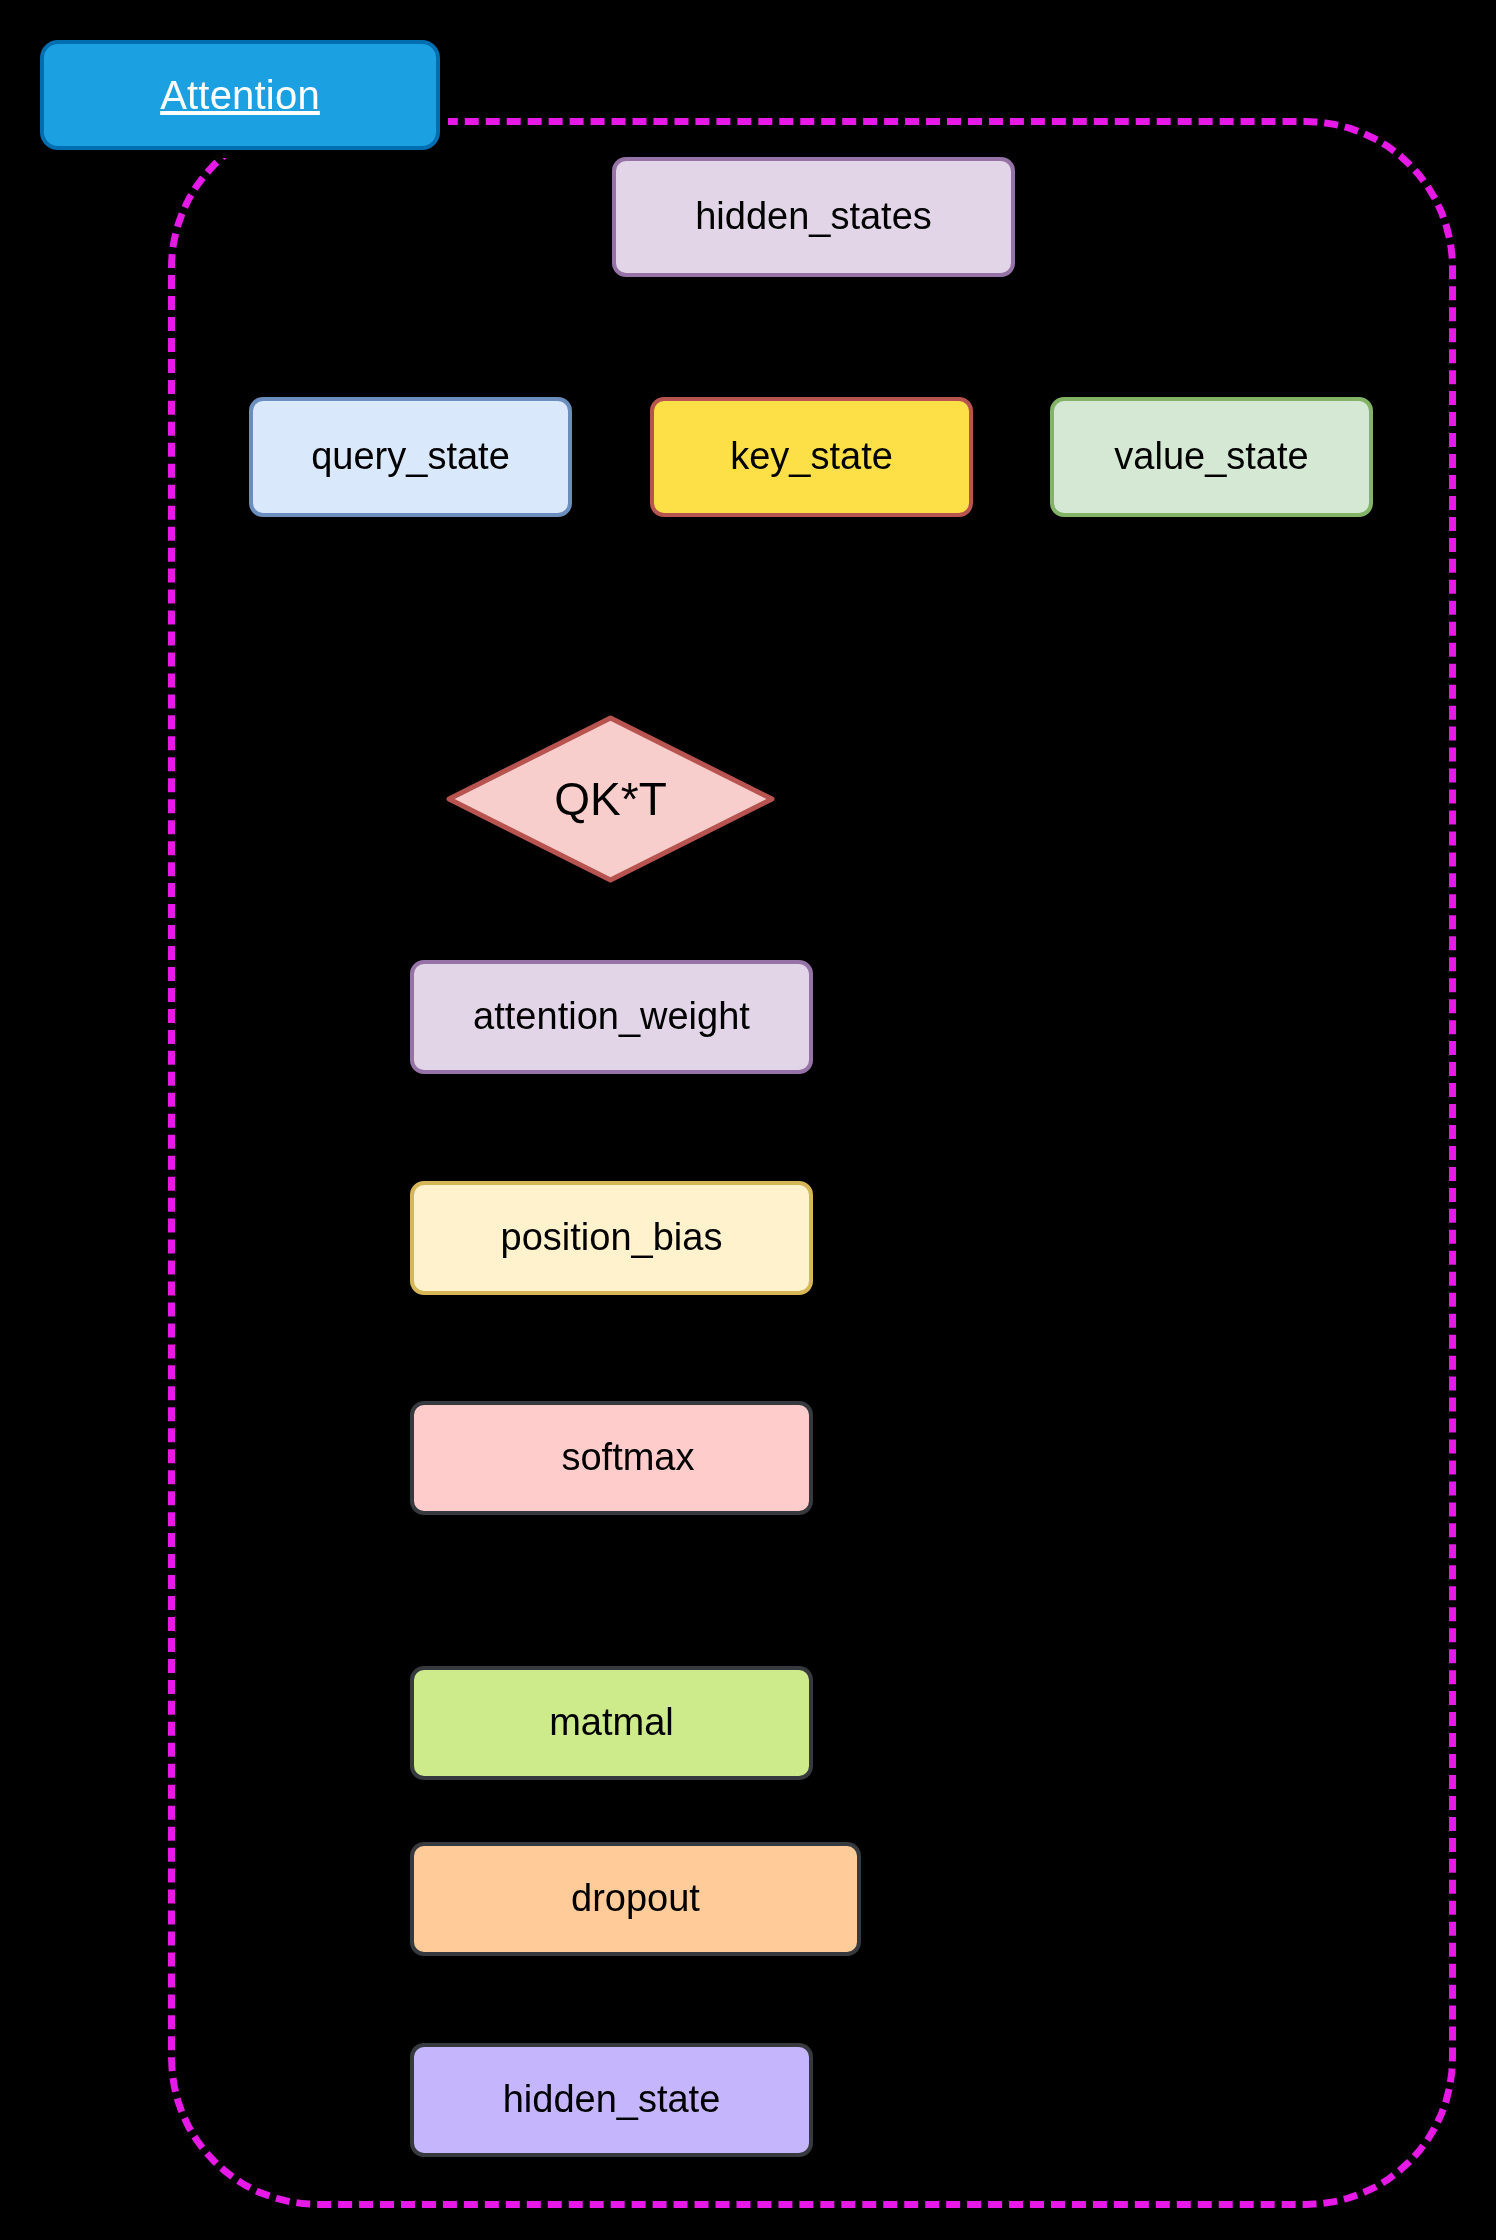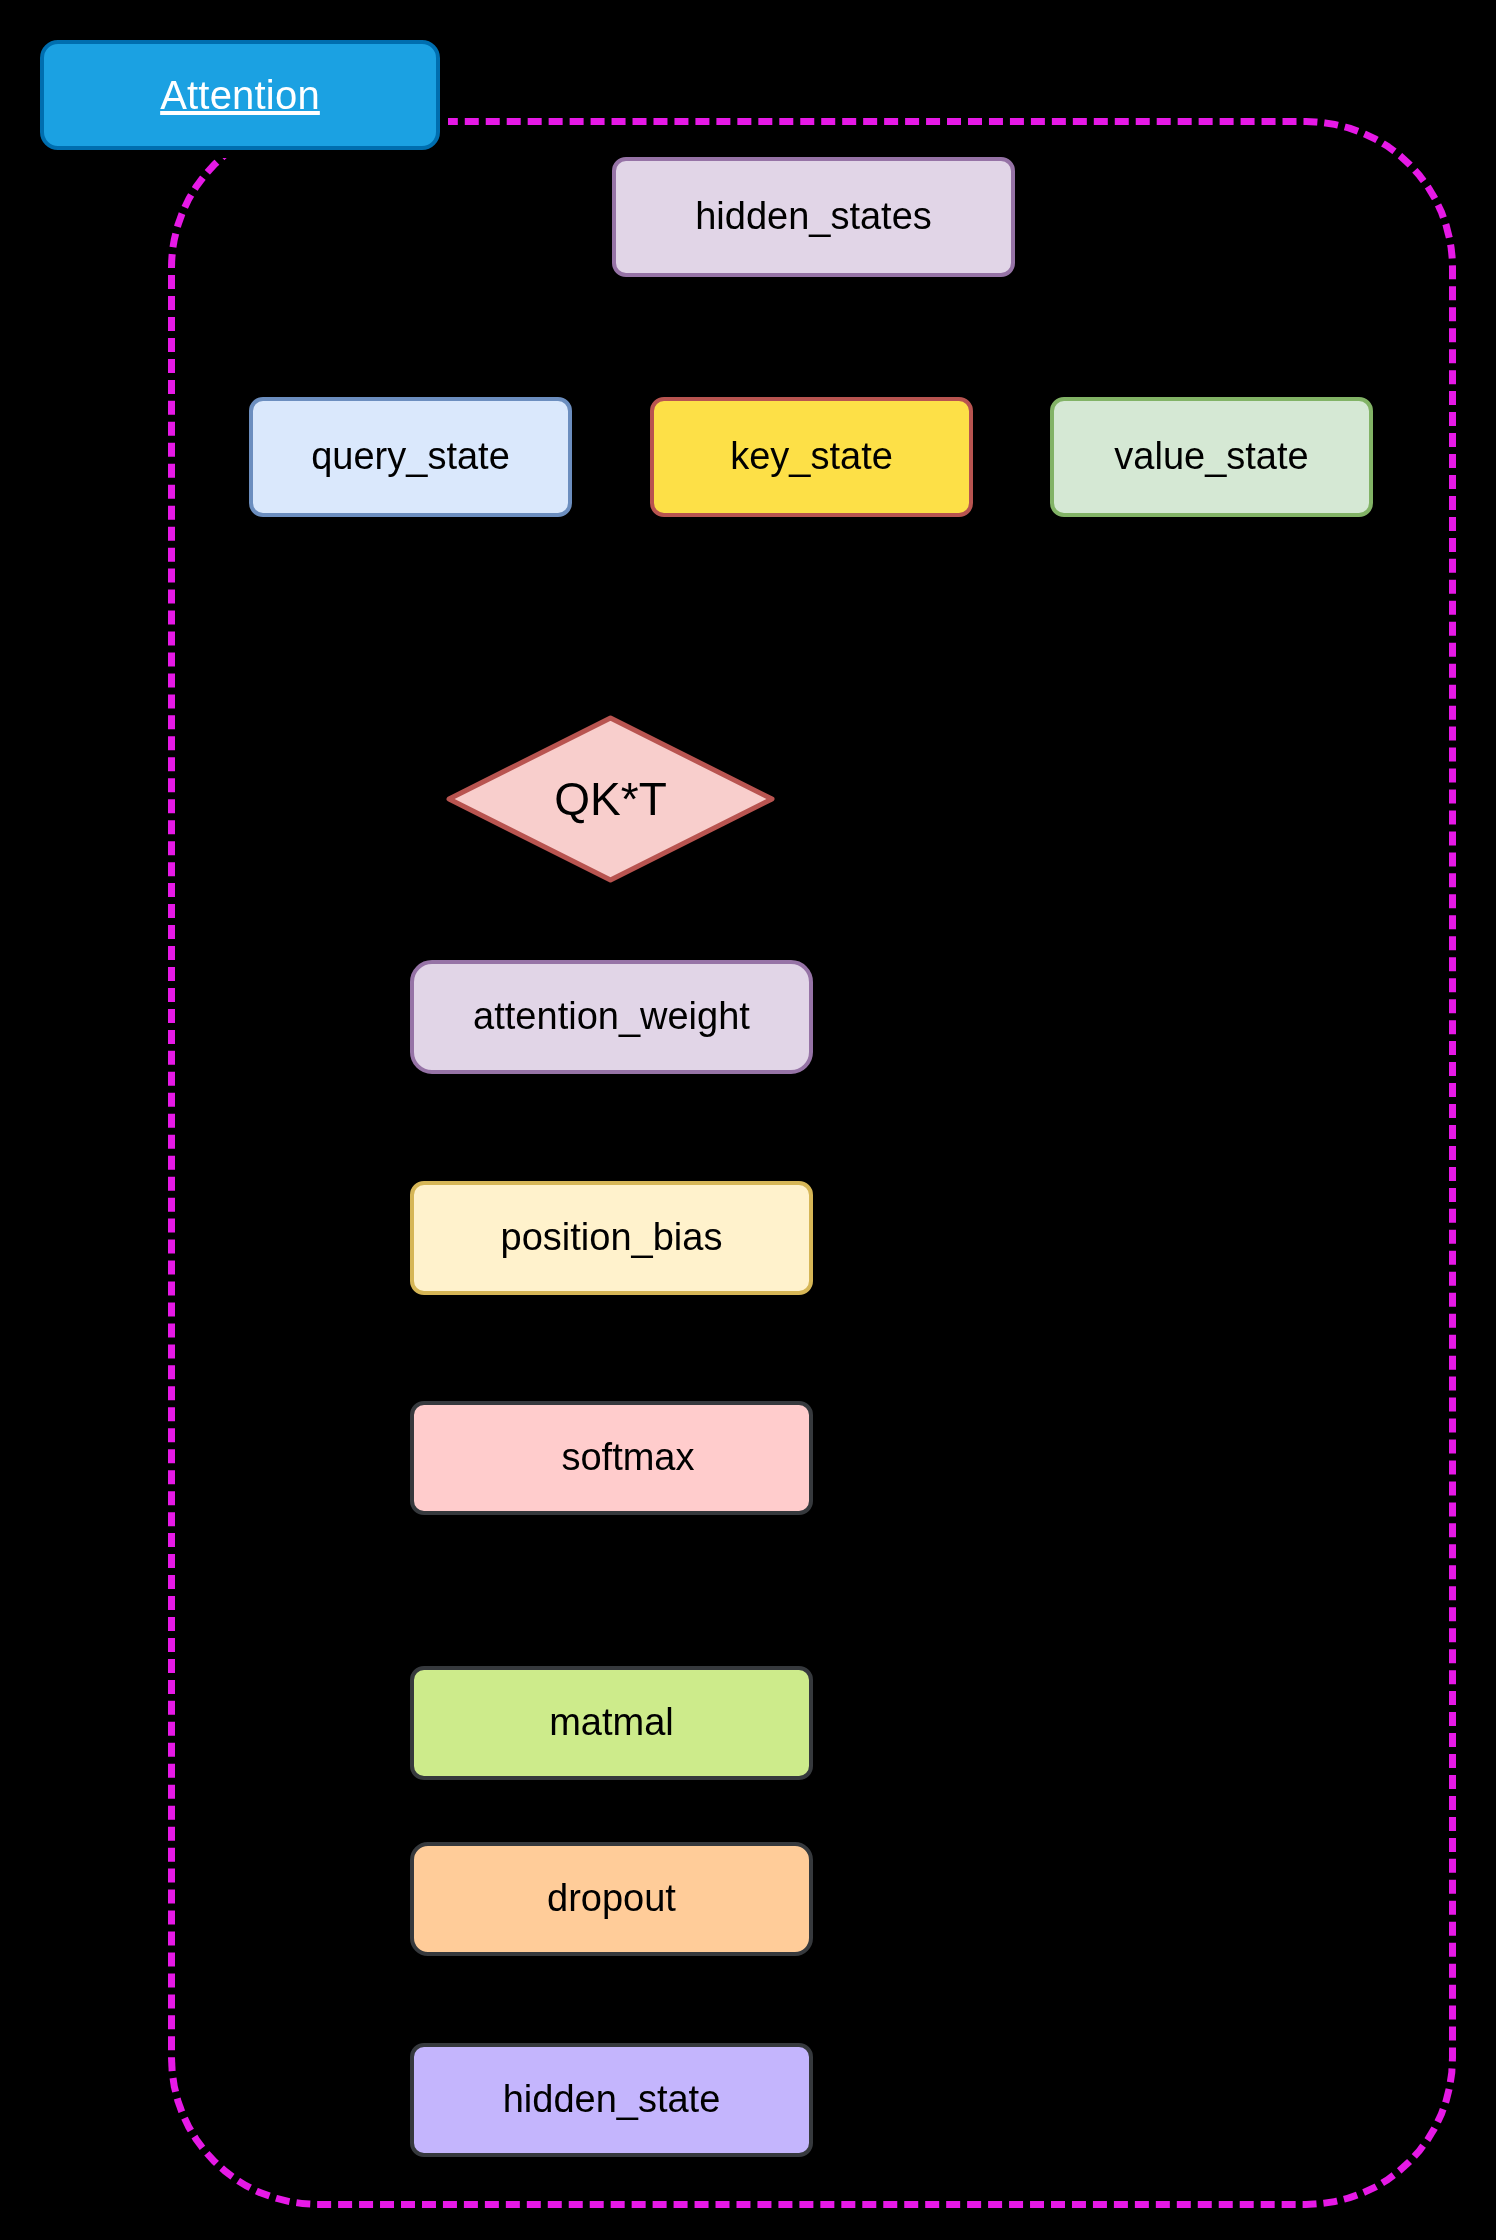--- a/index.html
+++ b/index.html
@@ -130,37 +130,37 @@
     <span>value_state</span>
   </div>
 
   <div class="diamond-wrap" style="left:446px; top:715px; width:329px; height:168px;">
     <svg width="329" height="168" viewBox="0 0 329 168">
       <polygon points="164.5,3 326,84 164.5,165 3,84" fill="#f8cecc" stroke="#b85450" stroke-width="5" stroke-linejoin="round"></polygon>
     </svg>
     <div class="diamond-label">QK*T</div>
   </div>
 
-  <div class="node" style="left:410px; top:960px; width:403px; height:114px; background:#e1d5e7; border-color:#9673a6;border-radius:22px;">
+  <div class="node" style="left:410px; top:960px; width:403px; height:114px; background:#e1d5e7; border-color:#9673a6;">
     <span>attention_weight</span>
   </div>
 
   <div class="node" style="left:410px; top:1181px; width:403px; height:114px; background:#fff2cc; border-color:#d6b656;">
     <span>position_bias</span>
   </div>
 
   <div class="node" style="left:410px; top:1401px; width:403px; height:114px; background:#ffcccc; border-color:#36393d;padding-left:33px;">
     <span>softmax</span>
   </div>
 
   <div class="node" style="left:410px; top:1630px; width:403px; height:114px; background:#cdeb8b; border-color:#36393d;margin-top:36px;">
     <span>matmal</span>
   </div>
 
-  <div class="node" style="left:410px; top:1842px; width:403px; height:114px; background:#ffcc99; border-color:#36393d;border-radius:18px;">
+  <div class="node" style="left:410px; top:1842px; width:451px; height:114px; background:#ffcc99; border-color:#36393d;">
     <span>dropout</span>
   </div>
 
   <div class="node" style="left:410px; top:2043px; width:403px; height:114px; background:#c4b5fd; border-color:#36393d;">
     <span>hidden_state</span>
   </div>
 
 </div>
 
 </body></html>

